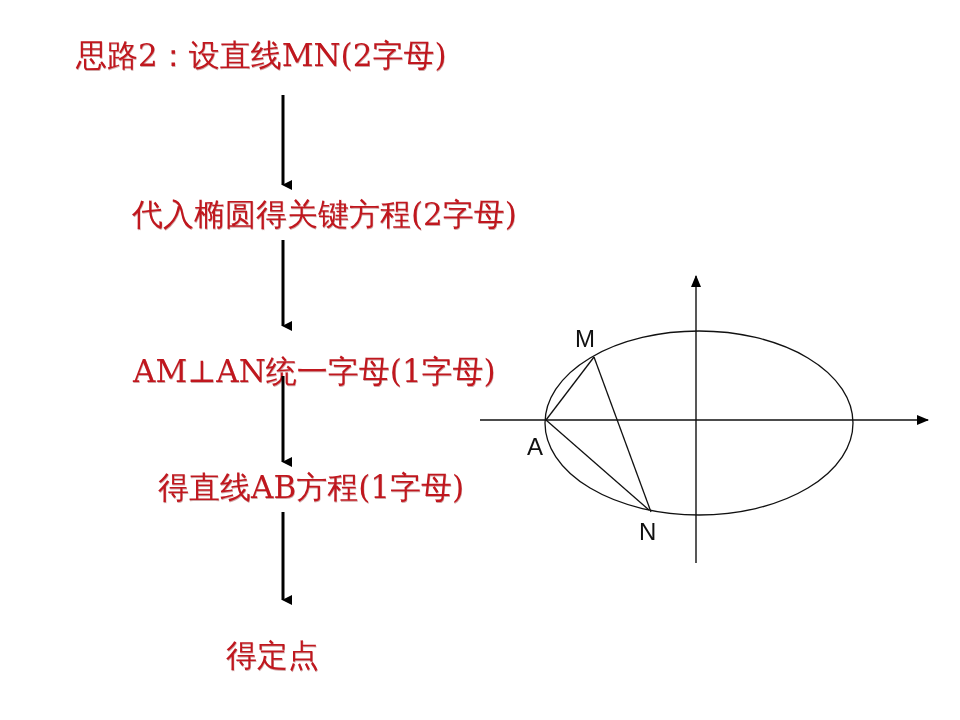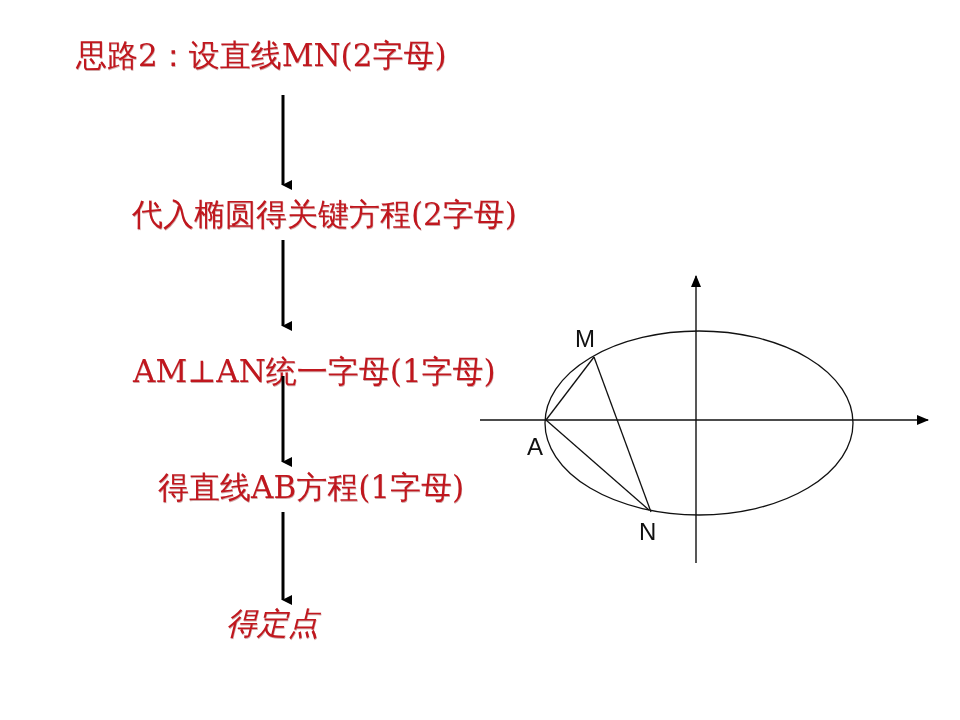--- a/index.html
+++ b/index.html
@@ -20,21 +20,21 @@
       font-size: 31px;
       line-height: 40px;
       white-space: nowrap;
       letter-spacing: 0px;
       text-shadow: 0.5px 0.5px 0 rgba(120,0,0,0.35);
     }
     #step-0 { left: 76px;  top: 35px; text-align: center; }
     #step-1 { left: 132px; top: 194px; }
     #step-2 { left: 133px; top: 351px; }
     #step-3 { left: 143px; top: 467px; margin-left: 15px; }
-    #step-4 { left: 226px; top: 603px; font-style: italic; }
+    #step-4 { left: 226px; top: 635px; }
     svg.overlay {
       position: absolute;
       left: 0;
       top: 0;
       width: 960px;
       height: 720px;
       pointer-events: none;
     }
     .pt-label {
       font-family: "Liberation Sans", "DejaVu Sans", sans-serif;

